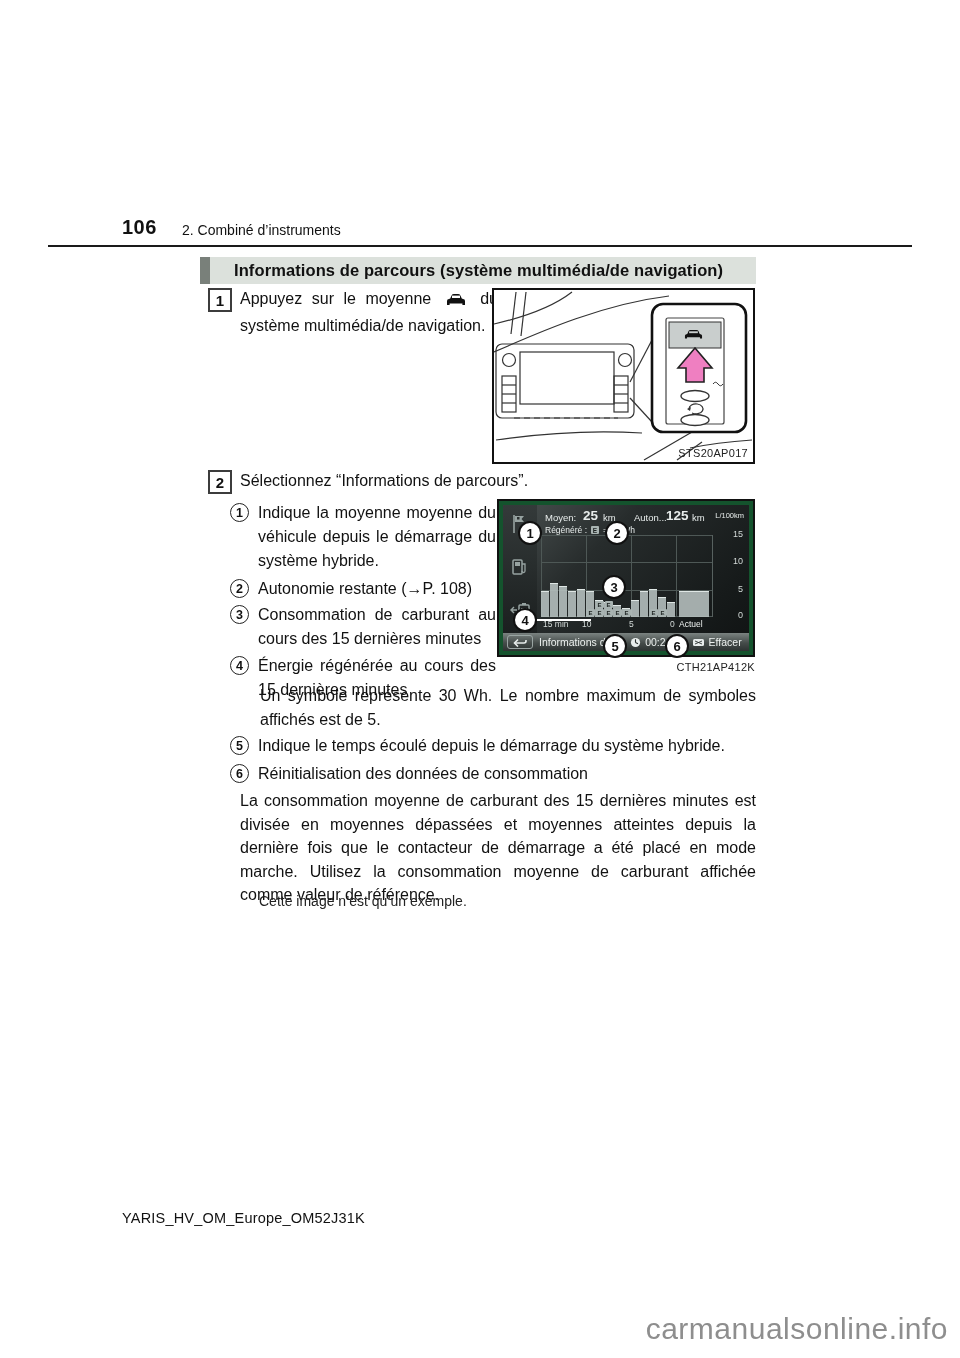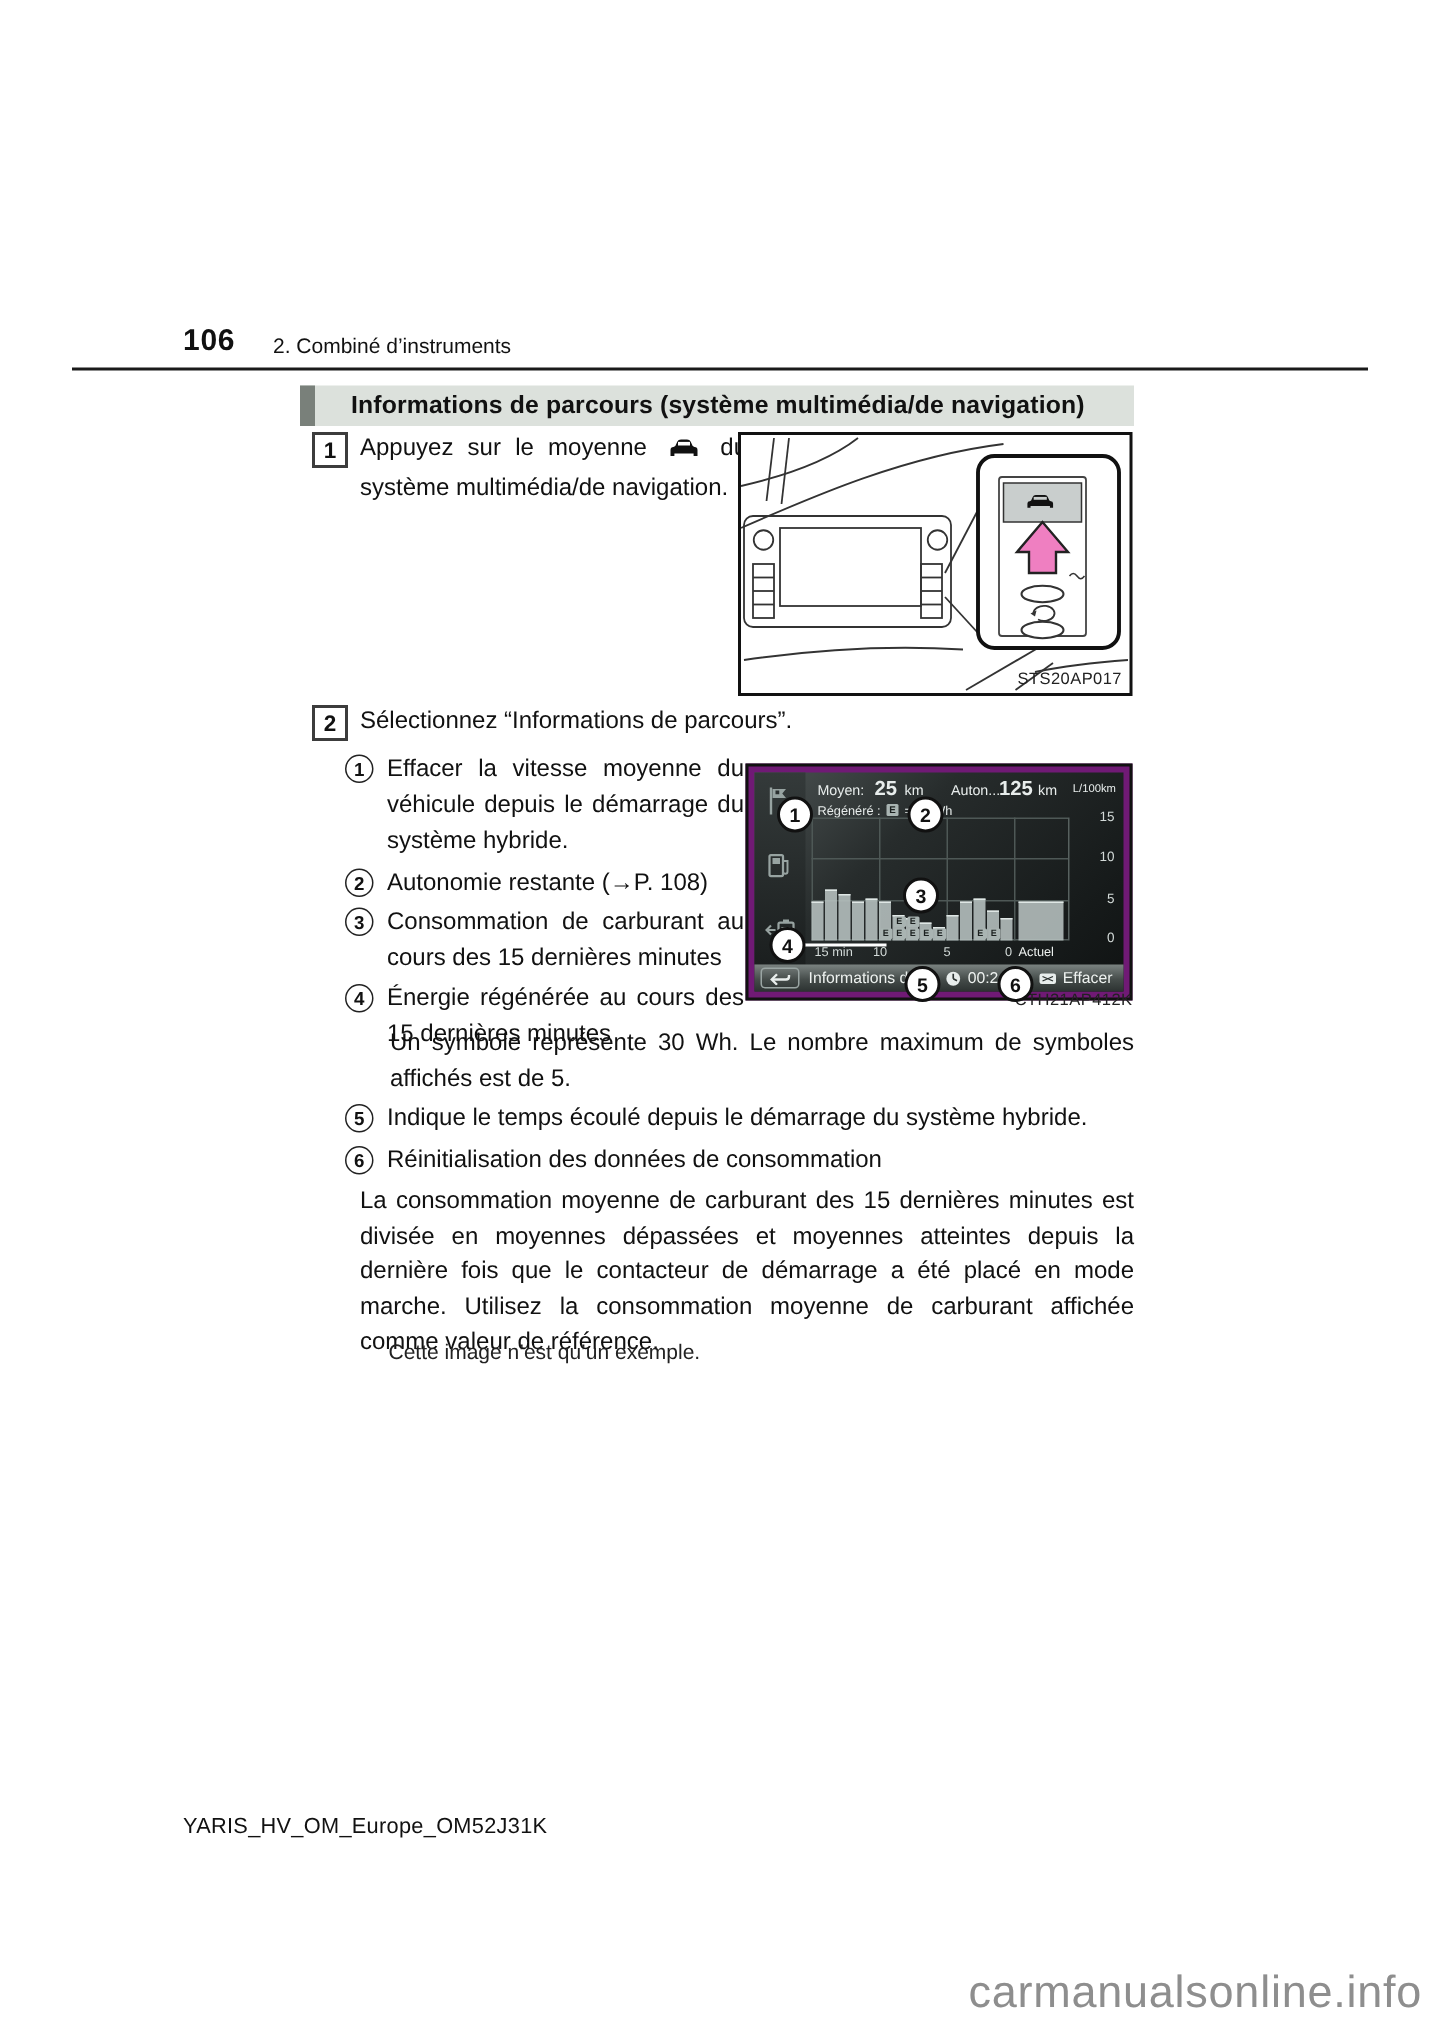--- a/index.html
+++ b/index.html
@@ -29,21 +29,21 @@
   
   .item{position:absolute;display:flex;align-items:flex-start;}
   .c-num{flex:0 0 auto;width:17px;height:17px;border:1.4px solid #222;border-radius:50%;
          font-size:12.5px;font-weight:bold;display:flex;align-items:center;justify-content:center;margin-top:2px;background:#fff;}
   .c-text{margin-left:9px;font-size:16px;line-height:24px;}
 
   .block-text{position:absolute;font-size:16px;line-height:23.5px;}
   .small-note{position:absolute;font-size:14px;color:#222;}
 
   
-  .fig2{position:absolute;left:497px;top:499px;width:246px;height:146px;border:2px solid #111;background:#701a75;padding:4px;margin-top:10px;}
+  .fig2{position:absolute;left:497px;top:499px;width:246px;height:146px;border:2px solid #111;background:#14532d;padding:4px;}
   .screen{position:relative;width:246px;height:146px;overflow:visible;
           background:linear-gradient(135deg,#4b5252 0%,#272c2c 35%,#161a1a 80%,#101313 100%);}
   .side{position:absolute;left:0;top:0;width:34px;height:128px;background:linear-gradient(180deg,#343a3a,#1b1f1f);}
   .s-icon{position:absolute;left:7px;}
   .scr-txt{position:absolute;color:#e8edec;white-space:nowrap;}
   .grid{position:absolute;left:38px;top:30px;width:171px;height:82px;
         border-right:1px solid #57615f;}
   .gl-h{position:absolute;left:0;width:100%;height:1px;background:#4e5856;}
   .gl-v{position:absolute;top:0;width:1px;height:100%;background:#4e5856;}
   #plot-bars{position:absolute;left:38px;top:30px;width:135px;height:82px;}
@@ -141,21 +141,21 @@
     <span class="fig-code" style="right:5px;bottom:3px;">STS20AP017</span>
   </div>
 
   <div class="step-box" style="left:208px;top:470px;">
     <span>2</span>
   </div>
   <div class="step-text" style="left:240px;top:467px;width:420px;">Sélectionnez “Informations de parcours”.</div>
 
   <div class="item" style="left:230px;top:501px;width:266px;">
     <div class="c-num">1</div>
-    <div class="c-text just">Effacer la vitesse moyenne du véhicule depuis le démarrage du système hybride.</div>
+    <div class="c-text just">Indique la moyenne moyenne du véhicule depuis le démarrage du système hybride.</div>
   </div>
   <div class="item" style="left:230px;top:577px;width:300px;">
     <div class="c-num">2</div>
     <div class="c-text">Autonomie restante (→P. 108)</div>
   </div>
   <div class="item" style="left:230px;top:603px;width:266px;">
     <div class="c-num">3</div>
     <div class="c-text just">Consommation de carburant au cours des 15 dernières minutes</div>
   </div>
   <div class="item" style="left:230px;top:654px;width:266px;">

